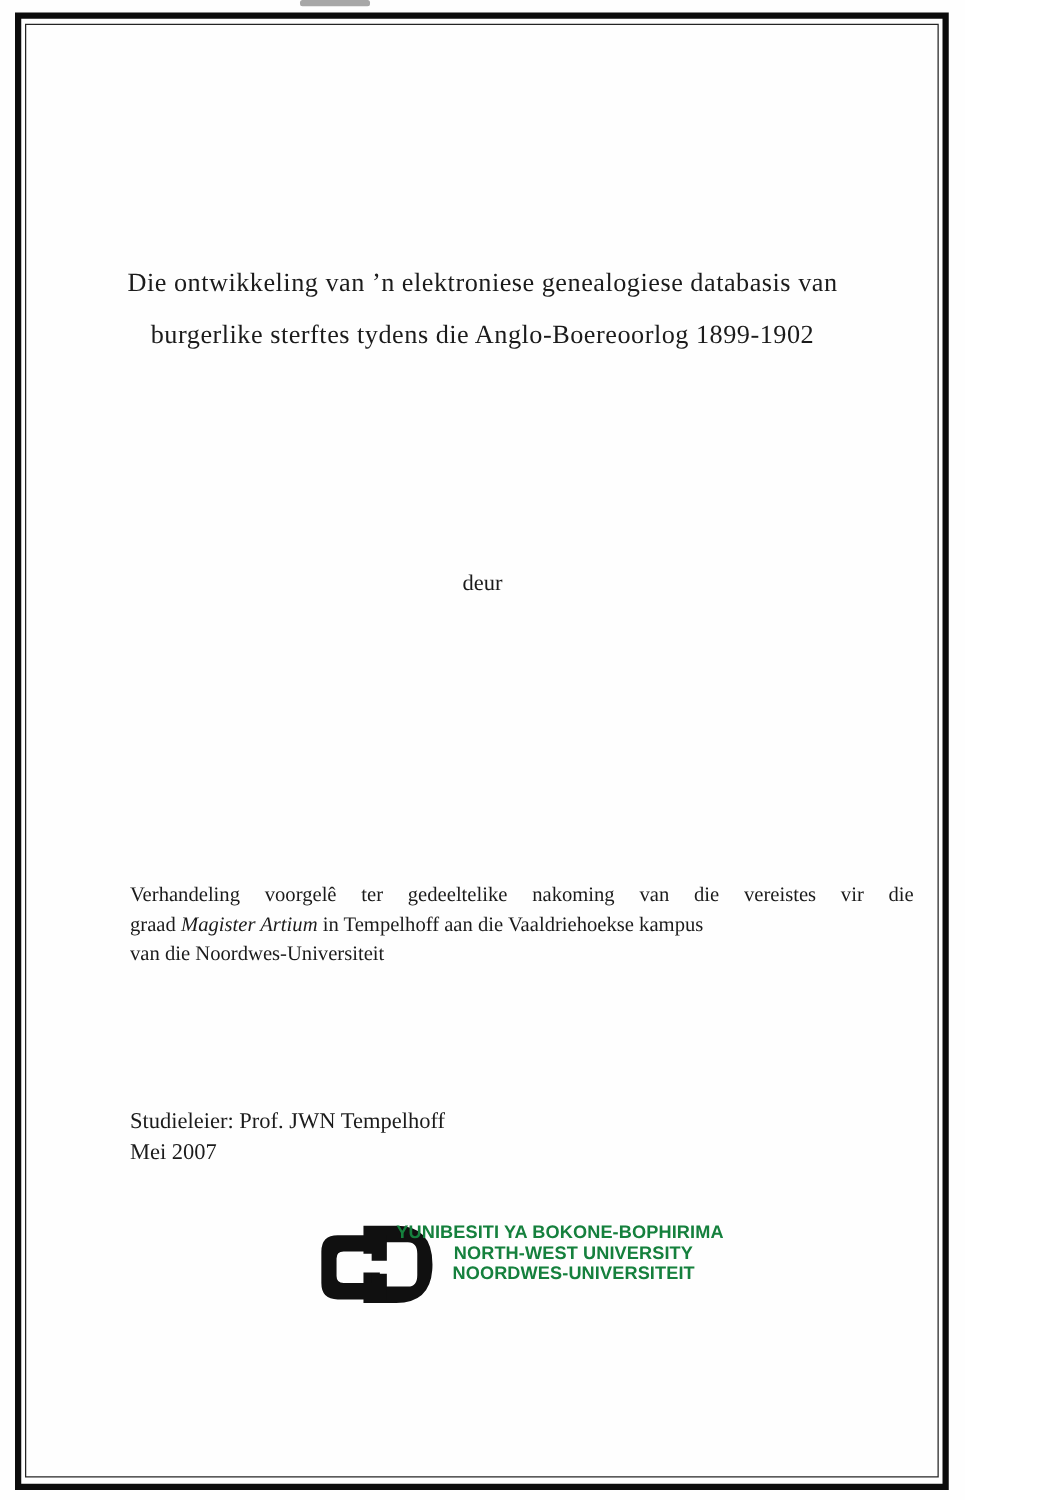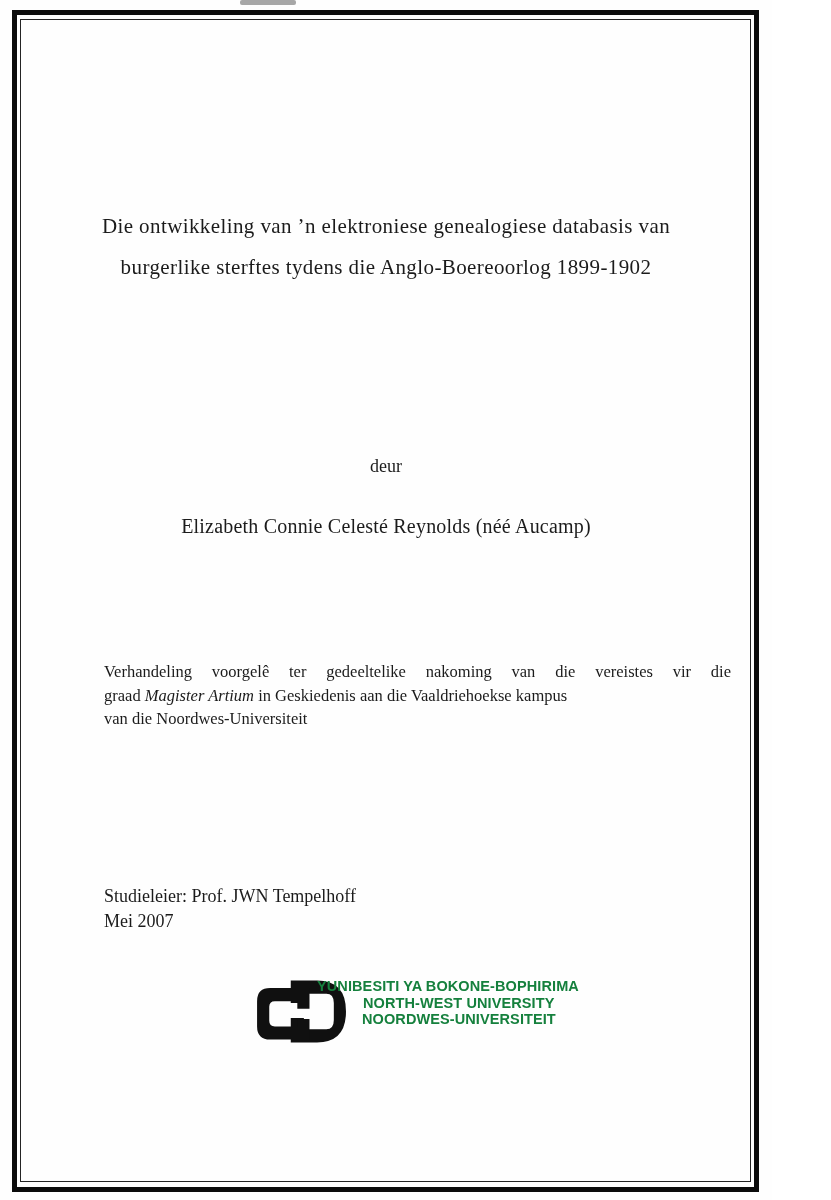--- a/index.html
+++ b/index.html
@@ -57,20 +57,21 @@
   }
   .statement {
     position: absolute;
     left: 104px; top: 660px; width: 627px;
     font-size: 16.5px;
     line-height: 23.5px;
   }
   .stmt-justify {
     text-align: justify;
     text-align-last: justify;
+    margin-top: 44px;
   }
   .it { font-style: italic; }
   .supervisor {
     position: absolute;
     left: 104px; top: 884px;
     font-size: 18px;
     line-height: 24.5px;
   }
   .logo-mark {
     position: absolute;
@@ -100,25 +101,24 @@
   <div class="frame-inner"></div>
   <div class="scan-smudge"></div>
 
   <div class="title">
     <div>Die ontwikkeling van ’n elektroniese genealogiese databasis van</div>
     <div>burgerlike sterftes tydens die Anglo-Boereoorlog 1899-1902</div>
   </div>
 
   <div class="byline">deur</div>
 
-  <div class="author">Elizabeth Connie Celesté Reynolds (néé Aucamp)</div>
 
   <div class="statement">
     <div class="stmt-justify">Verhandeling voorgelê ter gedeeltelike nakoming van die vereistes vir die</div>
-    <div><span>graad </span><span class="it">Magister Artium</span><span> in Geskiedenis aan die Vaaldriehoekse kampus</span></div>
+    <div><span>graad </span><span class="it">Magister Artium</span><span> in Tempelhoff aan die Vaaldriehoekse kampus</span></div>
     <div>van die Noordwes-Universiteit</div>
   </div>
 
   <div class="supervisor">
     <div>Studieleier: Prof. JWN Tempelhoff</div>
     <div>Mei 2007</div>
   </div>
 
   <div>
     <svg class="logo-mark" viewBox="0 0 100 78" aria-hidden="true">

